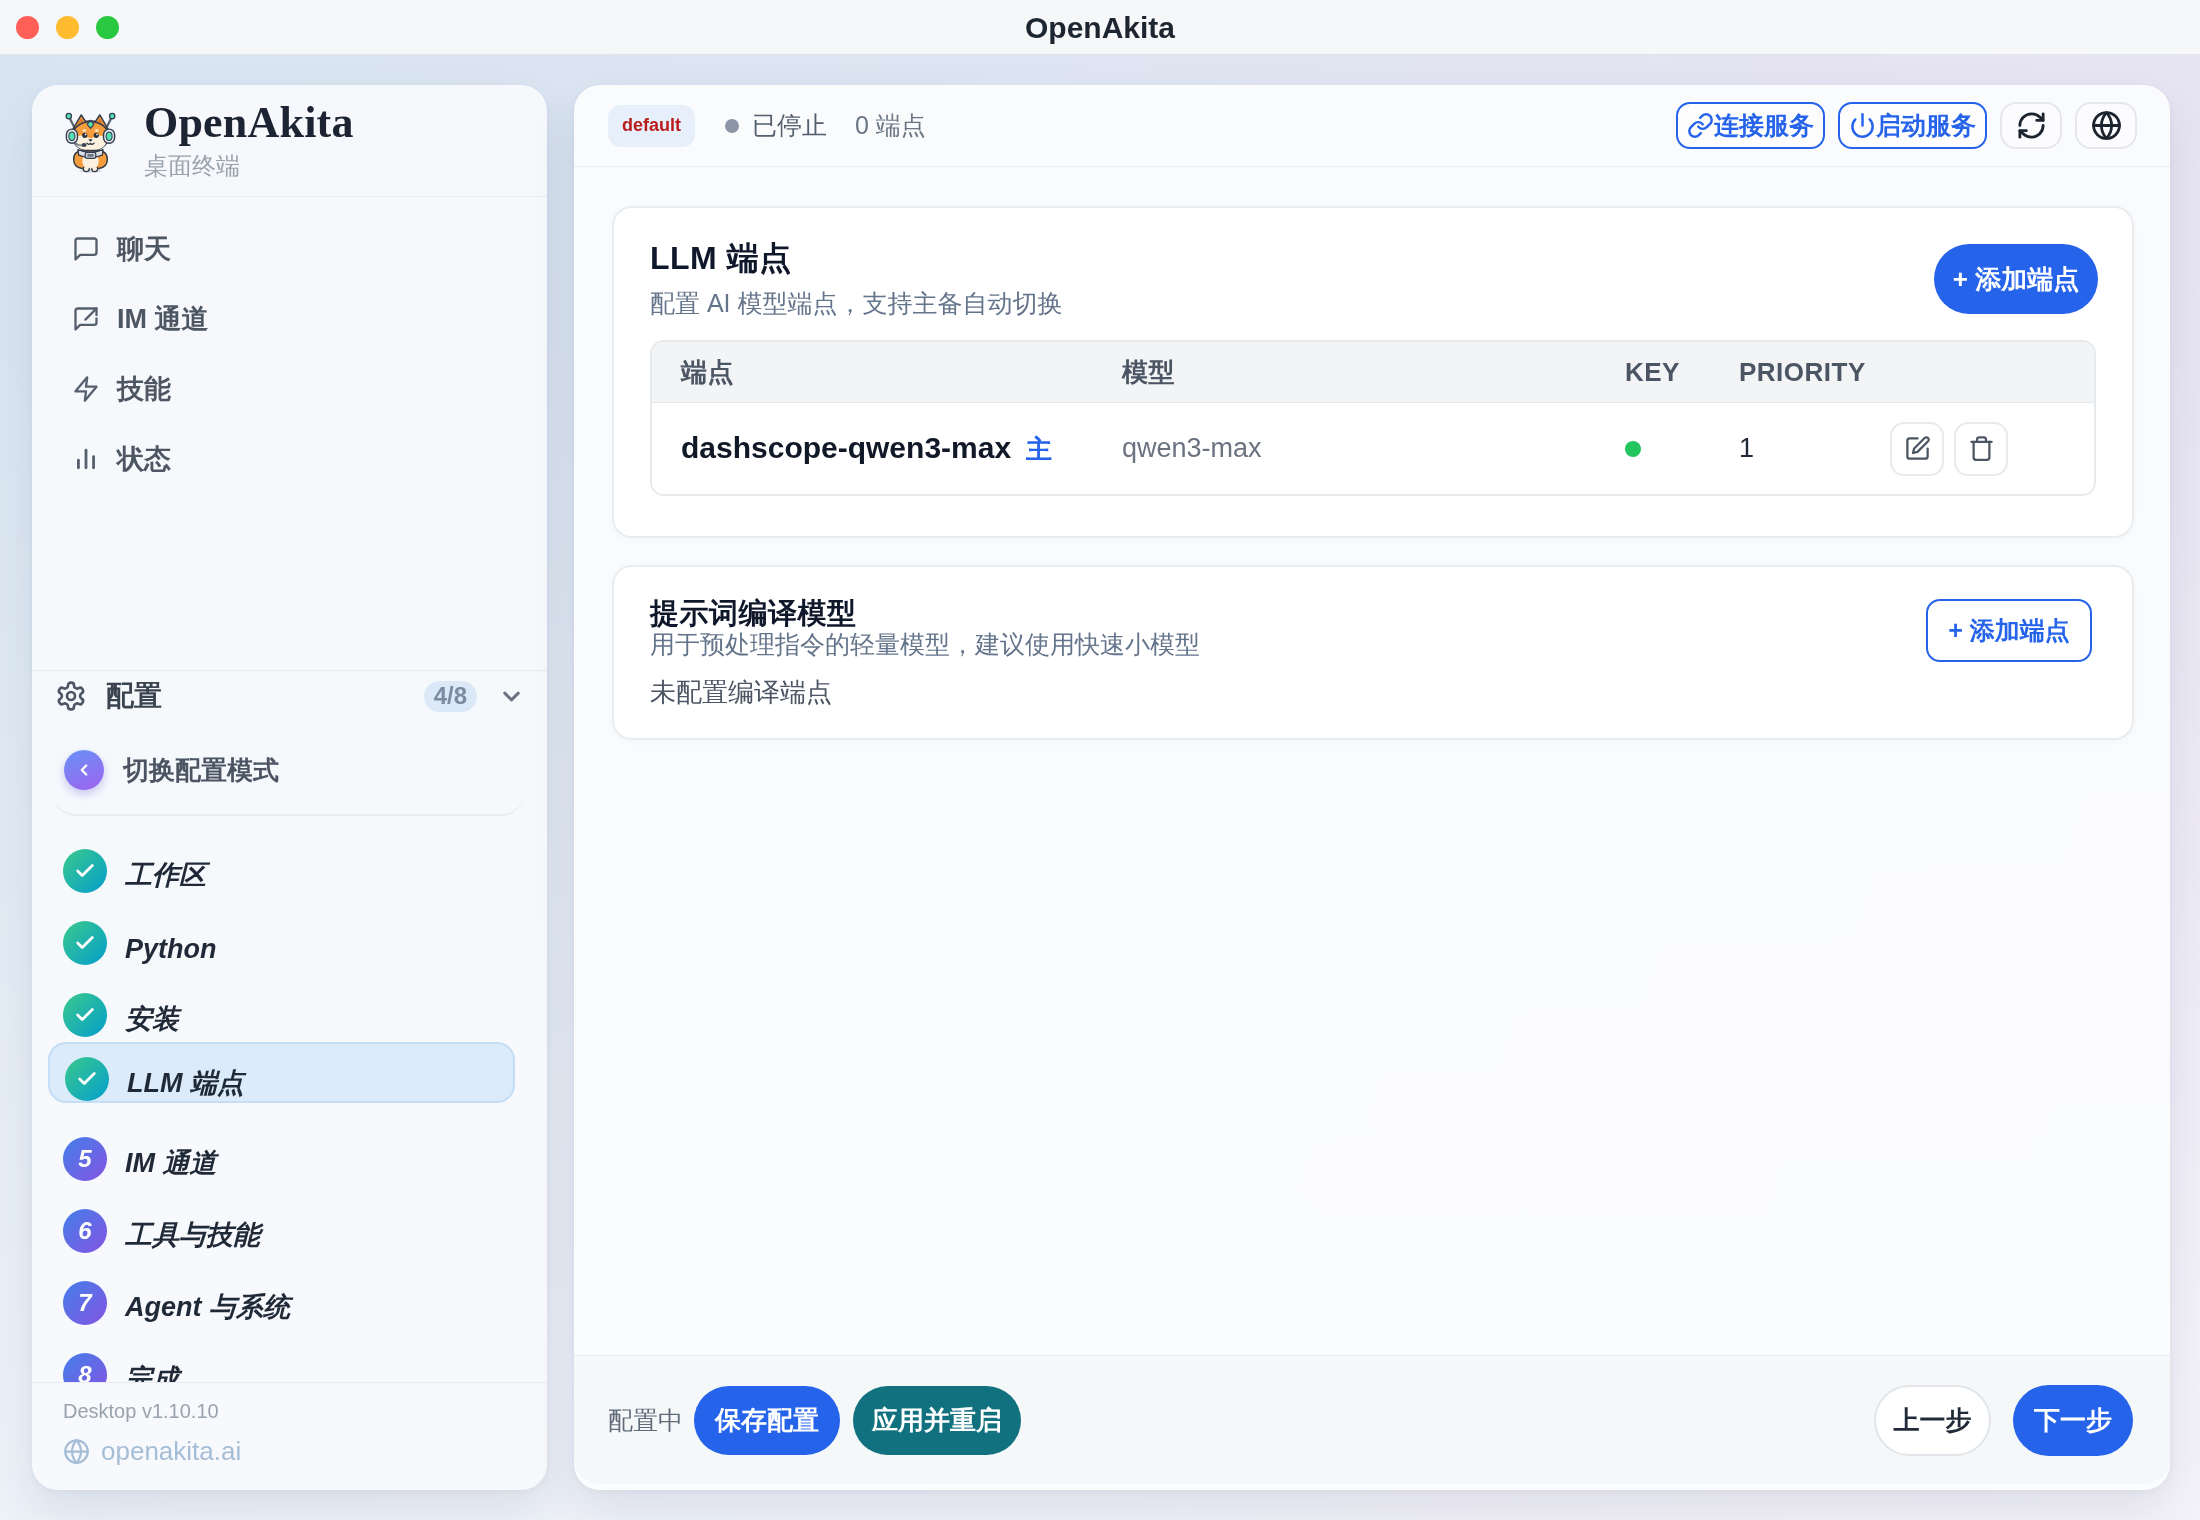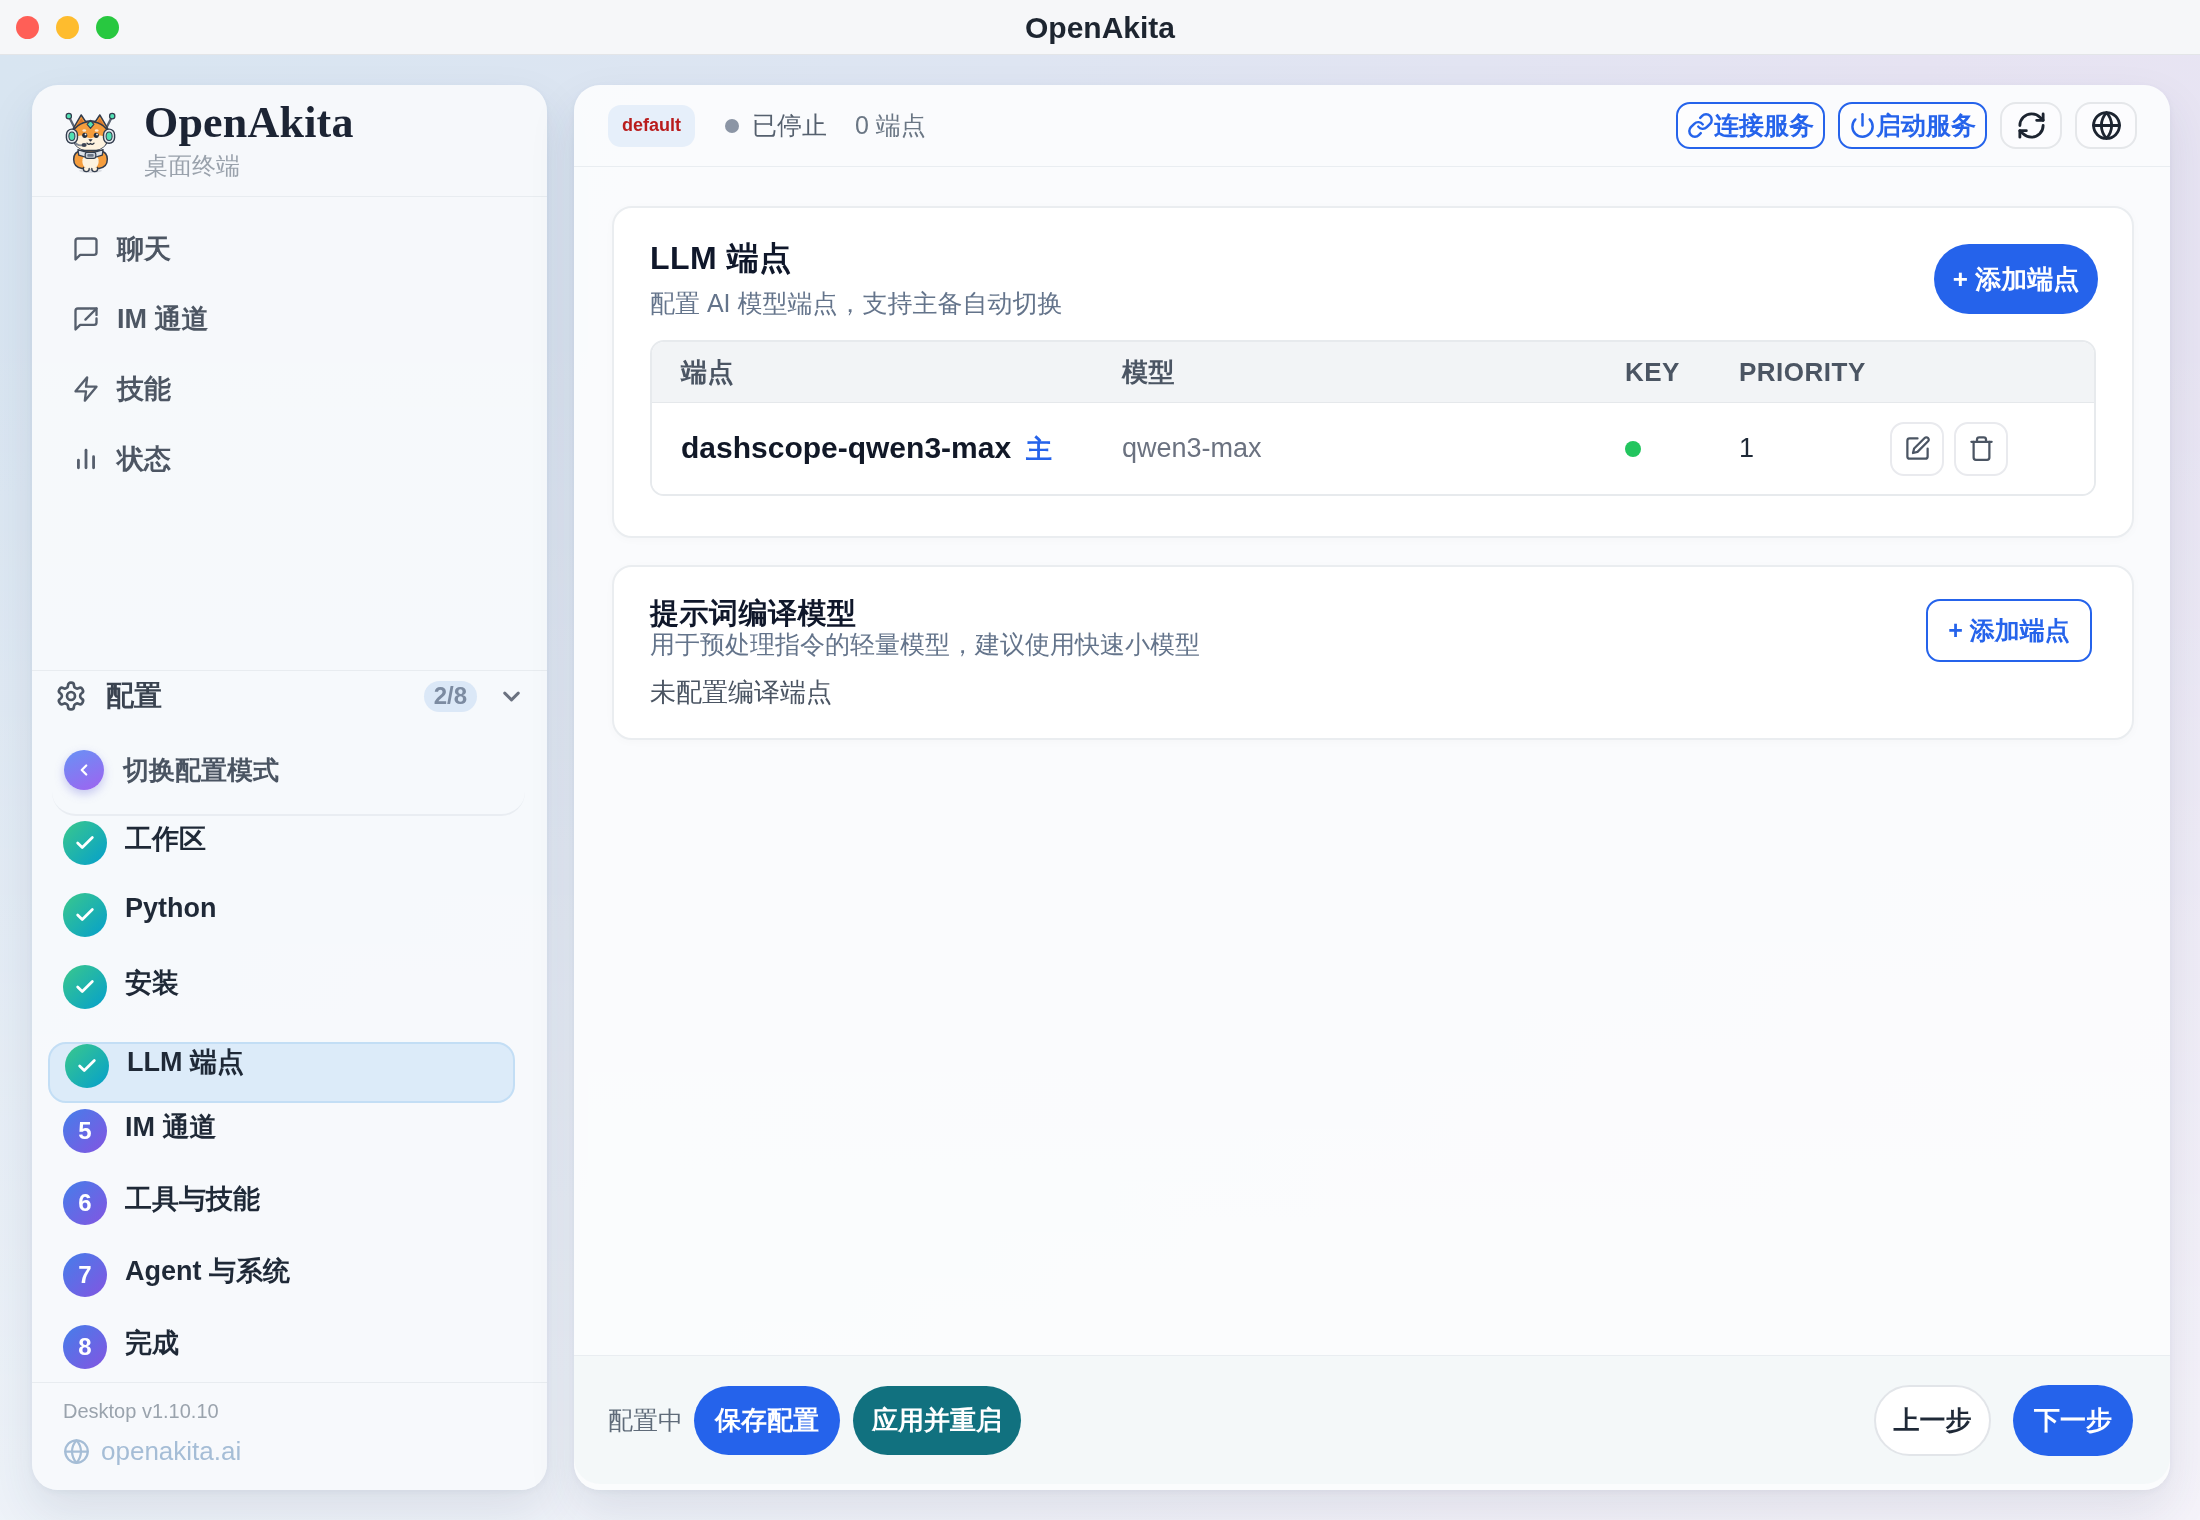--- a/index.html
+++ b/index.html
@@ -50,21 +50,21 @@
 .mode-switch { margin:33px 0 0 -3px; padding:0 12px 24px 12px;
   border-bottom:2px solid #e9edf2; border-radius:0 0 24px 24px;
   display:flex; align-items:center; }
 .ms-circle { width:40px; height:40px; border-radius:50%; flex:none;
   background:linear-gradient(155deg,#6a90f5 5%,#9a67f0 90%);
   display:flex; align-items:center; justify-content:center;
   box-shadow:0 4px 10px rgba(110,110,220,.35); }
 .ms-circle svg { width:18px; height:18px; color:#fff; }
 .ms-label { margin-left:19px; font-size:26px; font-weight:700; color:#4a5462; }
 .side-steps { flex:none; height:566px; padding-top:5px; overflow:hidden; }
-.step { height:72px; display:flex; align-items:flex-start; padding-left:31px; }
+.step { height:72px; display:flex; align-items:flex-end; padding-left:31px;font-style:italic; }
 .step.active { height:61px; margin:5px 32px 6px 16px; padding-left:15px;
   background:#dcebf9; border:2px solid #c3def5; border-radius:18px; }
 .step-ico { width:44px; height:44px; border-radius:50%; flex:none;
   display:flex; align-items:center; justify-content:center; }
 .step-ico.done { background:linear-gradient(135deg,#35c492 10%,#0aa3c6 90%); }
 .step-ico.done svg { width:22px; height:22px; color:#fff; }
 .step-ico.num { background:linear-gradient(135deg,#4b7ae9 10%,#7d59e2 90%);
   color:#fff; font-size:24px; font-weight:700; }
 .step-label { margin-left:18px; font-size:27px; font-weight:700; color:#1f2937; }
 .side-foot { flex:none; border-top:1px solid #e8ecf0; padding:17px 0 0 31px; margin-top:auto; height:108px; }
@@ -293,21 +293,21 @@
       <span class="ni-label">状态</span>
     </div>
   </div>
   <div class="side-spacer"></div>
   <div class="side-config">
     <div class="config-head">
       <svg class="gear" viewBox="0 0 24 24" fill="none" stroke="currentColor" stroke-width="2" stroke-linecap="round" stroke-linejoin="round">
           <use href="#i-gear"></use>
         </svg>
       <span class="config-label">配置</span>
-      <span class="config-badge">2/8</span>
+      <span class="config-badge">4/8</span>
       <svg class="config-chev" viewBox="0 0 24 24" fill="none" stroke="currentColor" stroke-width="2.6" stroke-linecap="round" stroke-linejoin="round">
           <use href="#i-chev-down"></use>
         </svg>
     </div>
     <div class="mode-switch">
       <span class="ms-circle">
         <svg viewBox="0 0 24 24" fill="none" stroke="currentColor" stroke-width="3" stroke-linecap="round" stroke-linejoin="round">
             <use href="#i-chev-left"></use>
           </svg>
       </span>

